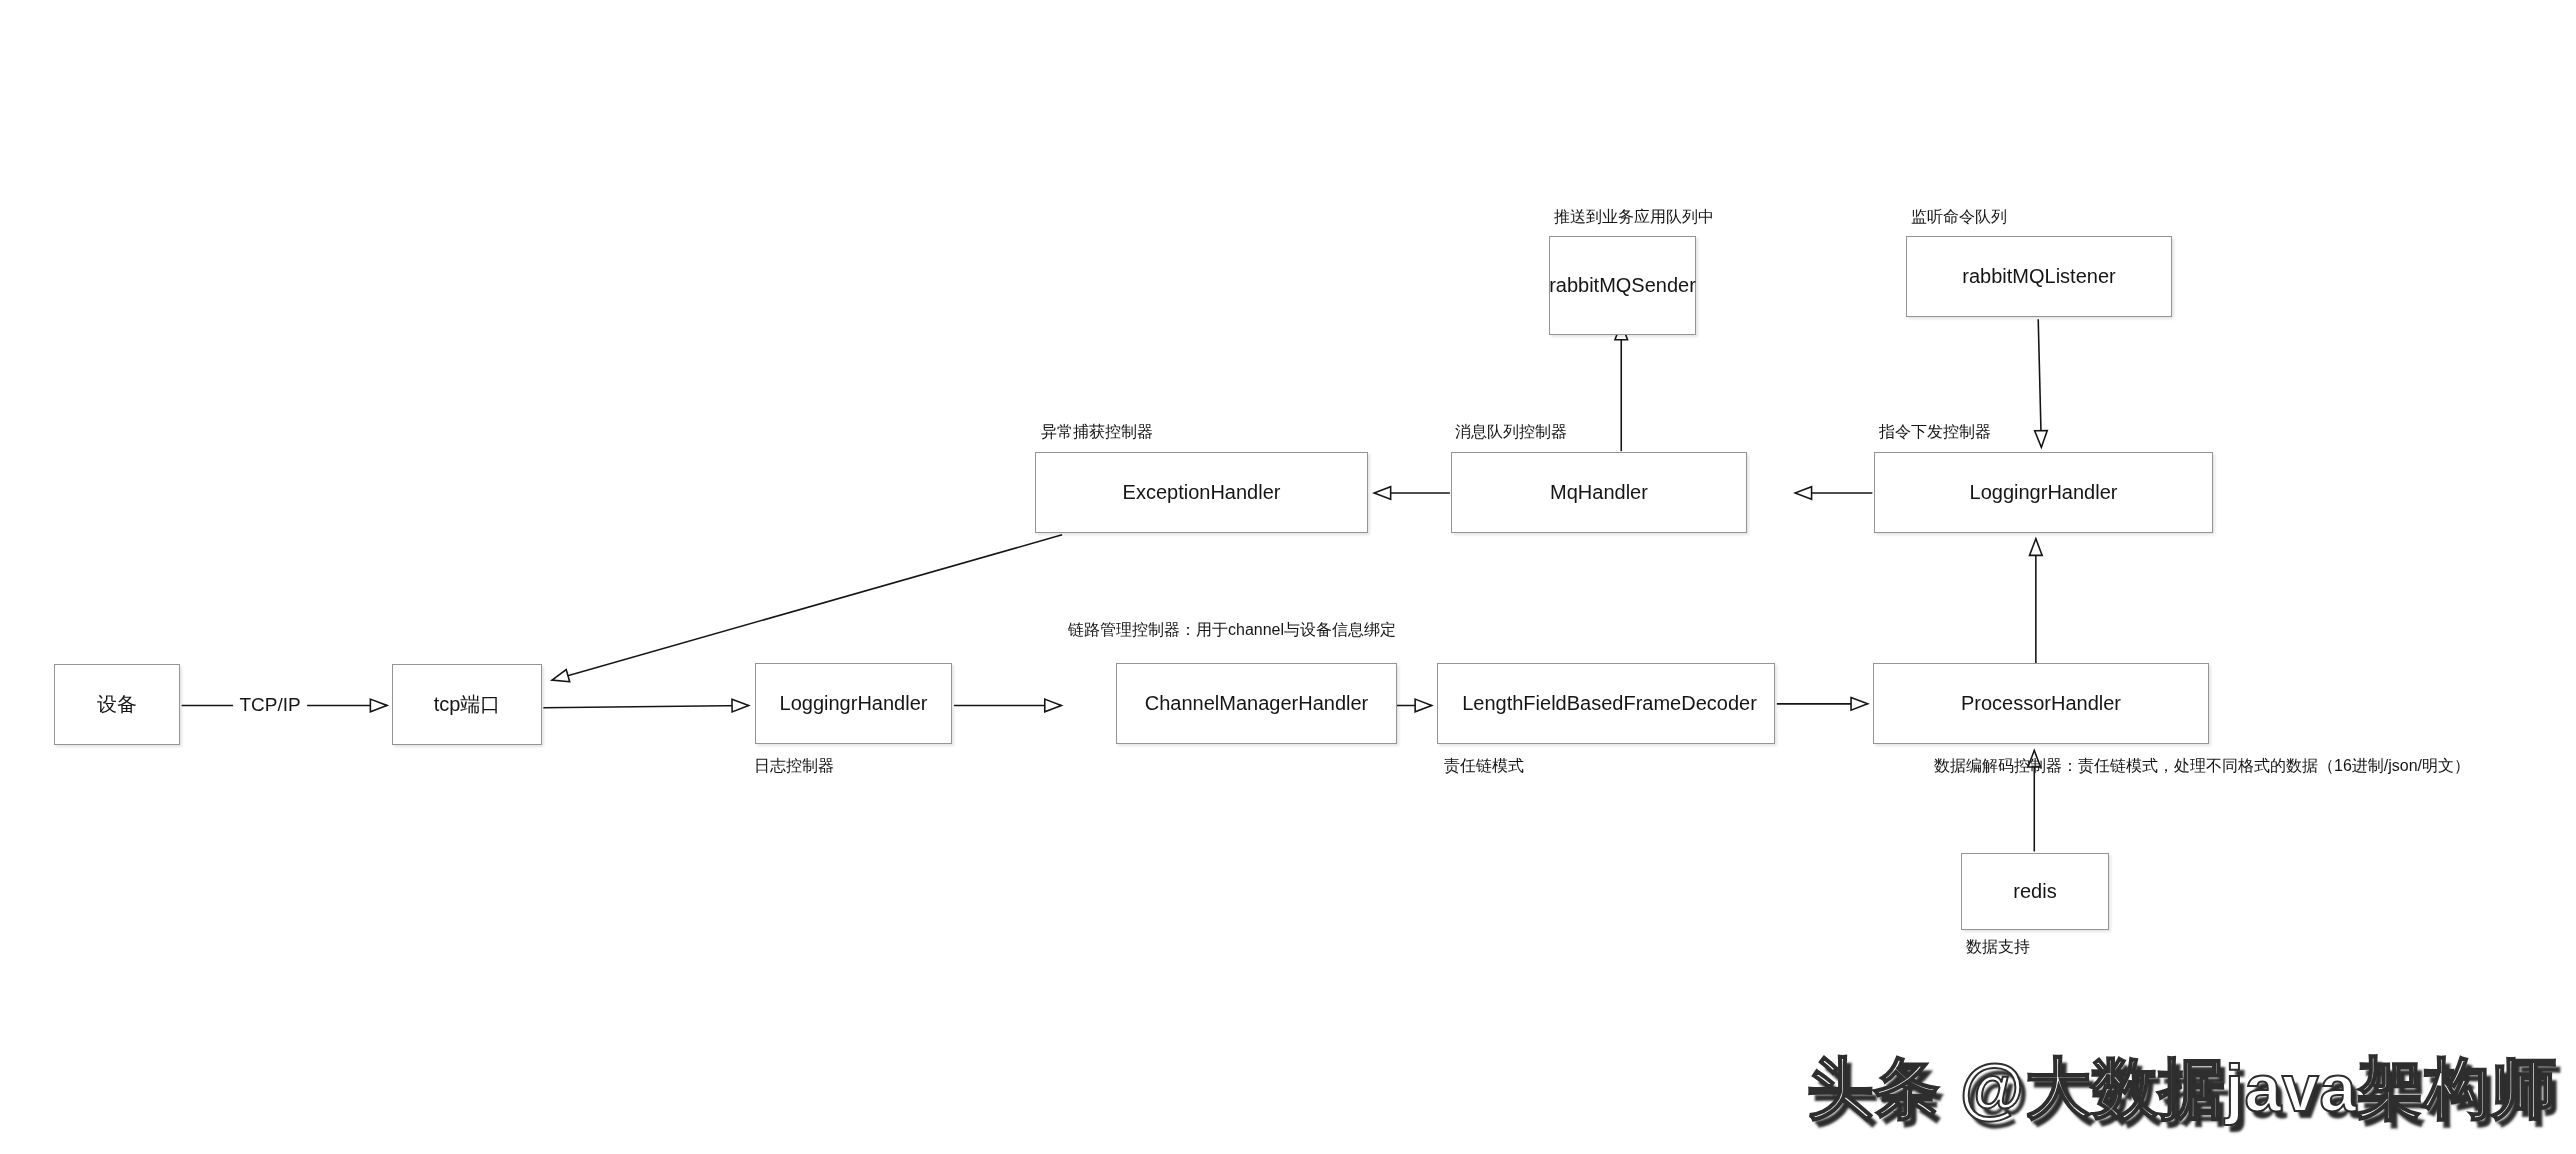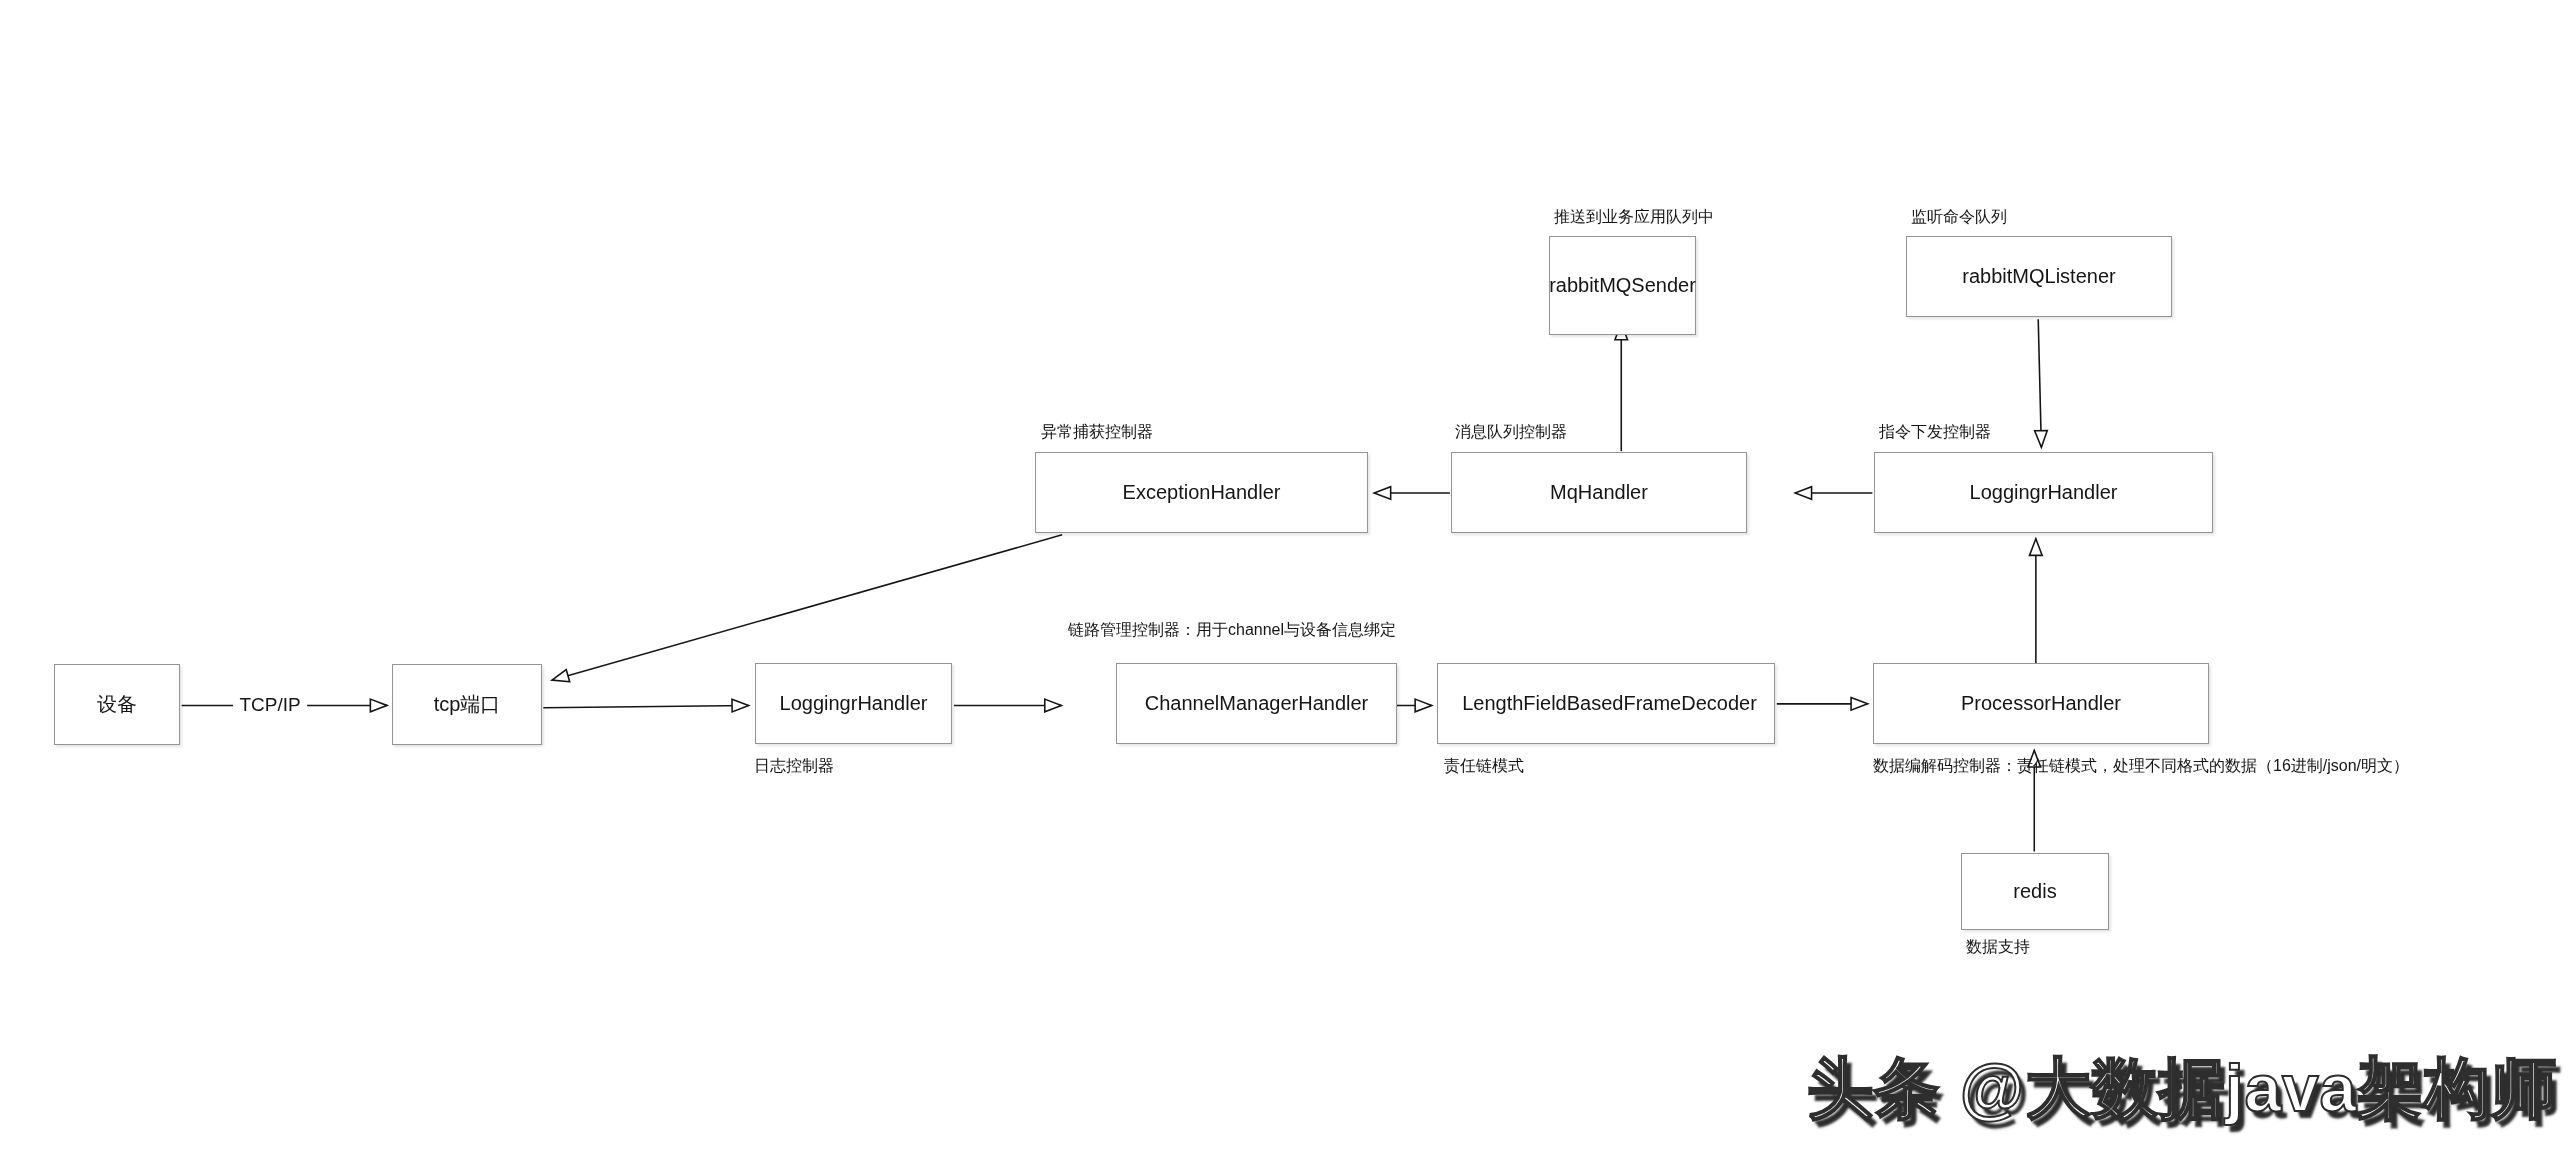--- a/index.html
+++ b/index.html
@@ -92,21 +92,21 @@
   <div class="node" style="left:1961px;top:853px;width:148px;height:77px;">redis</div>
 
   <div class="anno" style="left:1554px;top:207px;">推送到业务应用队列中</div>
   <div class="anno" style="left:1911px;top:207px;">监听命令队列</div>
   <div class="anno" style="left:1041px;top:422px;">异常捕获控制器</div>
   <div class="anno" style="left:1455px;top:422px;">消息队列控制器</div>
   <div class="anno" style="left:1879px;top:422px;">指令下发控制器</div>
   <div class="anno" style="left:1068px;top:620px;">链路管理控制器：用于channel与设备信息绑定</div>
   <div class="anno" style="left:754px;top:756px;">日志控制器</div>
   <div class="anno" style="left:1444px;top:756px;">责任链模式</div>
-  <div class="anno" style="left:1873px;top:756px;text-align:right;">数据编解码控制器：责任链模式，处理不同格式的数据（16进制/json/明文）</div>
+  <div class="anno" style="left:1934px;top:756px;text-align:right;">数据编解码控制器：责任链模式，处理不同格式的数据（16进制/json/明文）</div>
   <div class="anno" style="left:1966px;top:937px;">数据支持</div>
 
   <div class="edge-label" style="left:270px;top:705px;">TCP/IP</div>
 
   <div class="watermark" style="left:1807px;top:1044px;">头条 @大数据java架构师</div>
 
 </div>
 
 
 </body></html>

